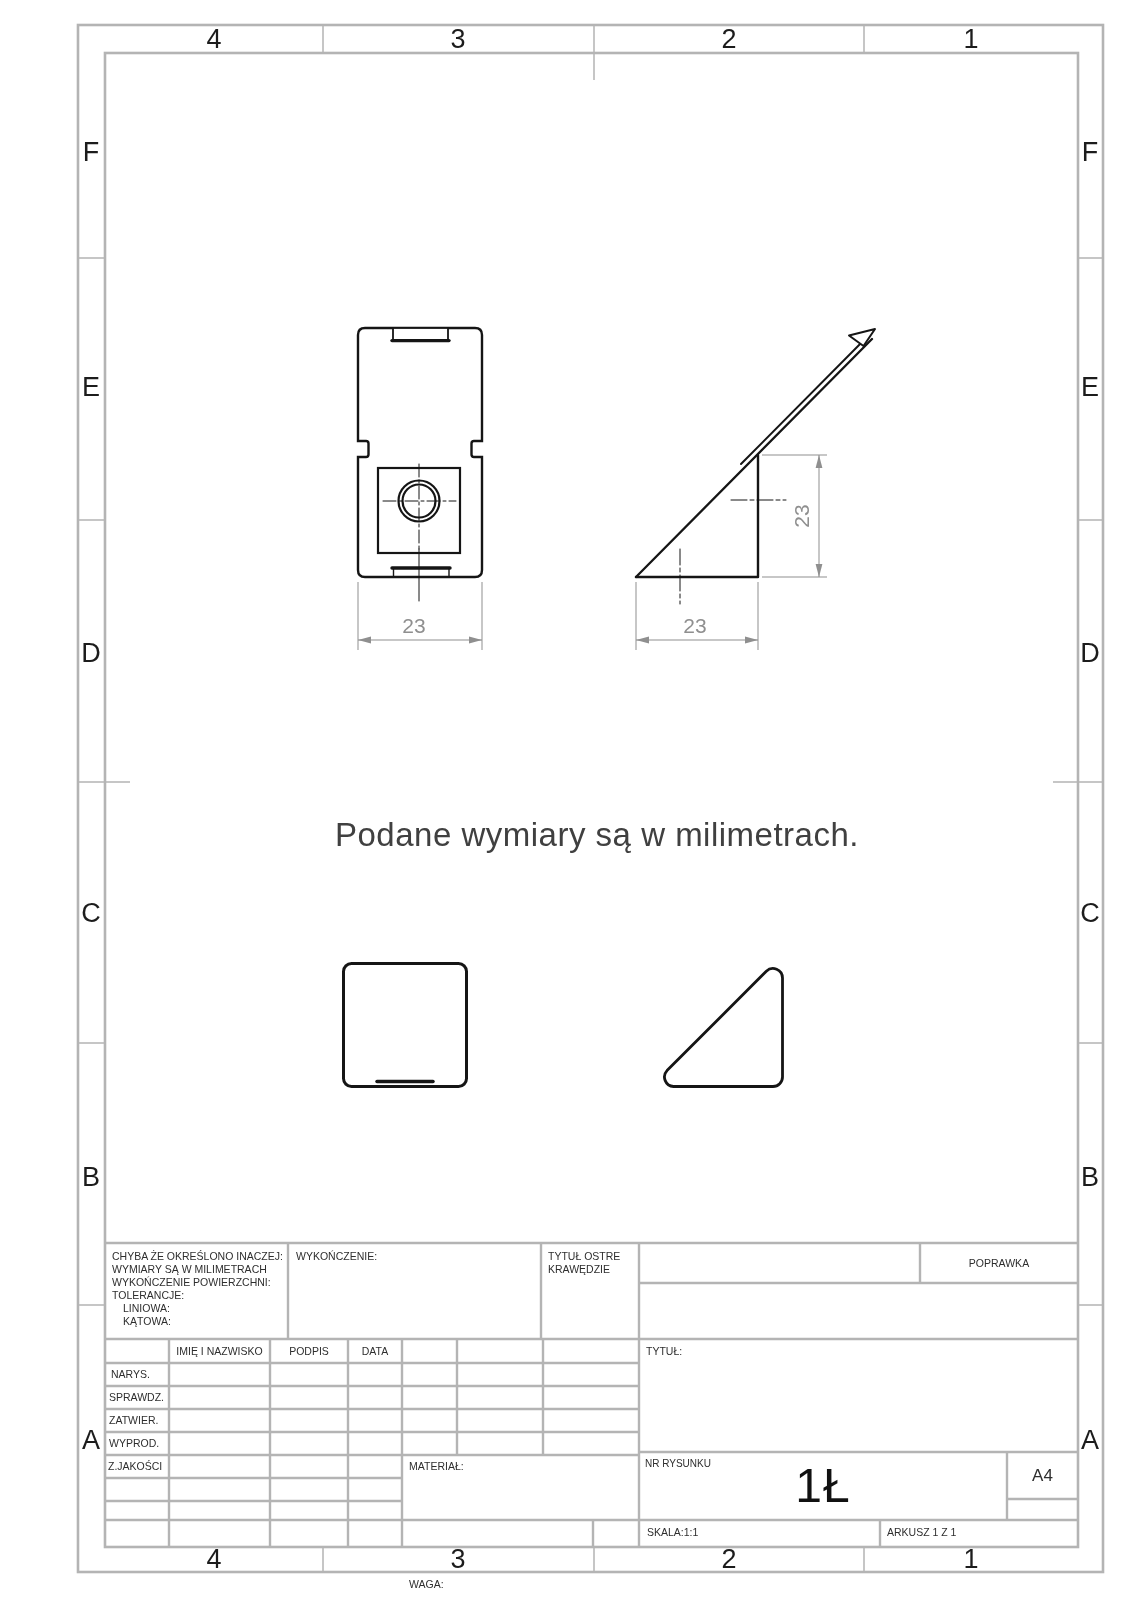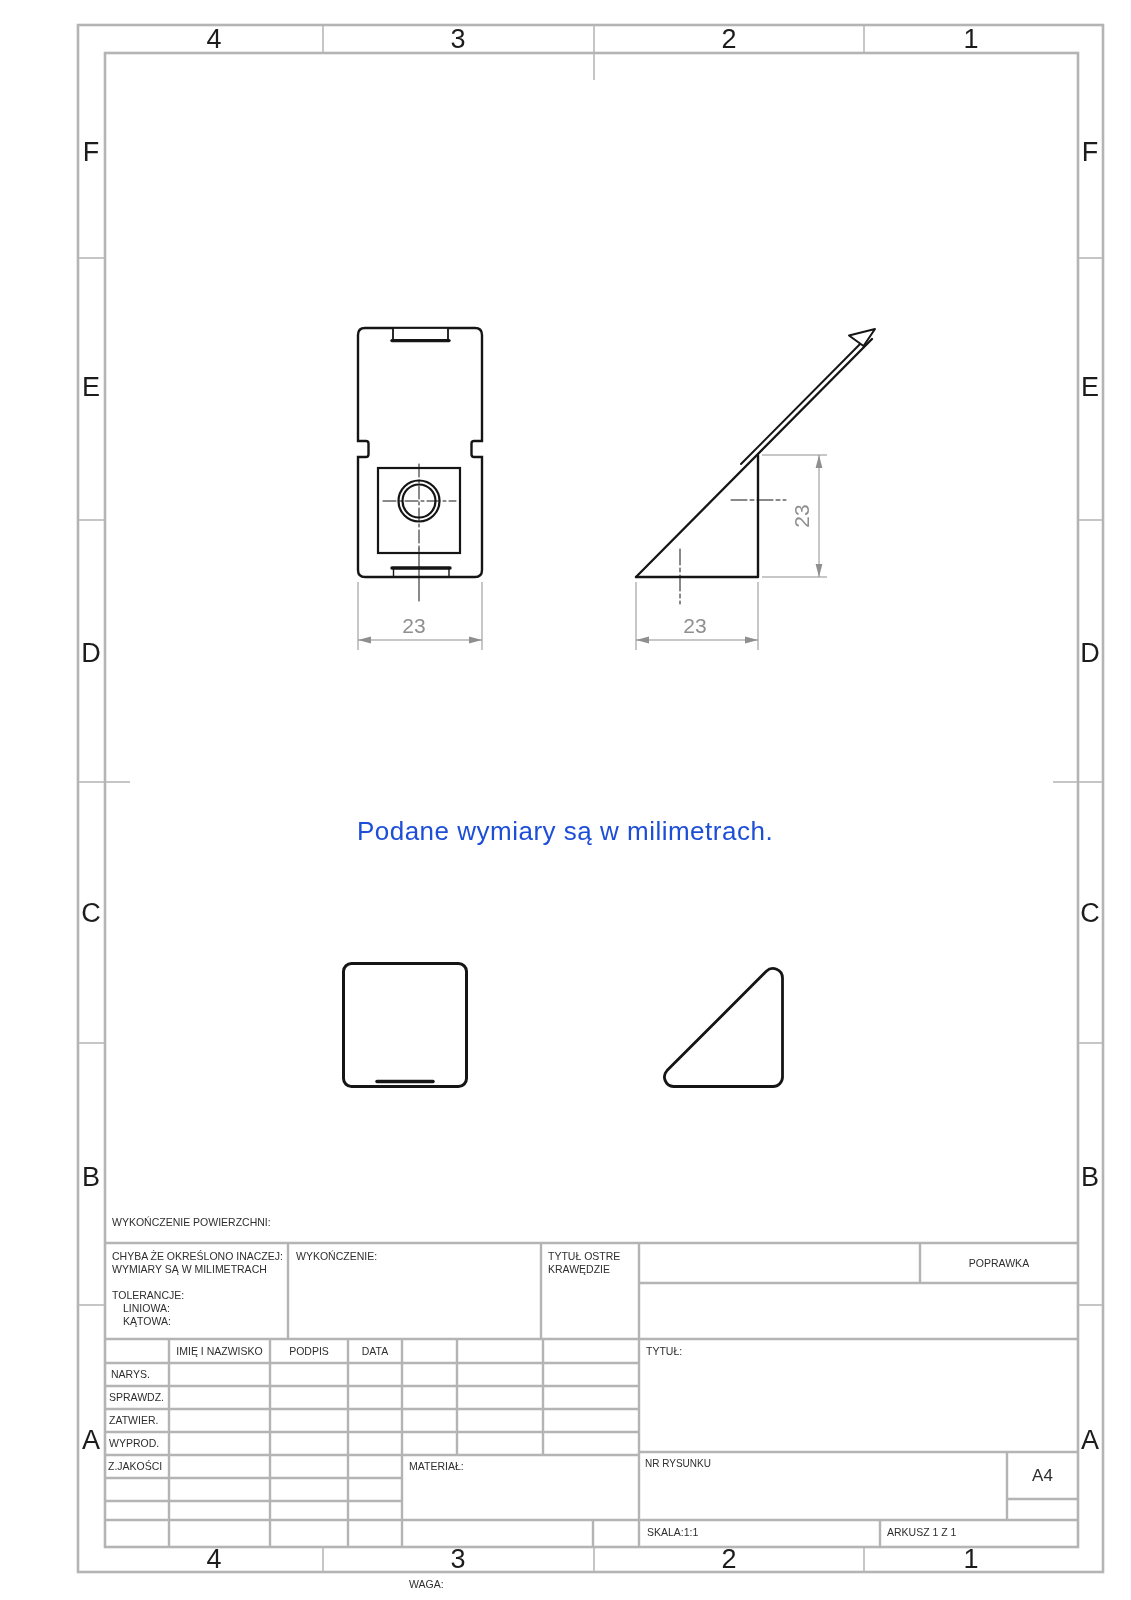--- a/index.html
+++ b/index.html
@@ -7,21 +7,21 @@
     position:relative;width:1131px;height:1600px;background:#ffffff;
     font-family:"Liberation Sans", sans-serif;overflow:hidden;
   }
   .sheet svg{position:absolute;left:0;top:0;}
   .zone-label{
     position:absolute;transform:translate(-50%,-50%);
     font-size:27px;color:#1c1c1c;font-weight:400;white-space:nowrap;
   }
   .note-text{
     position:absolute;left:335px;top:816px;width:460px;text-align:center;
-    font-size:26px;color:#1d4ed8;letter-spacing:0.5px;white-space:nowrap;
+    font-size:33px;color:#404040;letter-spacing:0.5px;white-space:nowrap;
   }
   .tb{position:absolute;color:#2e2e2e;font-size:10.5px;line-height:13px;white-space:pre;}
   .tb.center{text-align:center;white-space:nowrap;}
   .tb.indent{padding-left:11px;}
   .big-number{
     position:absolute;left:639px;top:1452px;width:368px;height:66px;
     display:flex;align-items:center;justify-content:center;
     font-size:48px;color:#111;letter-spacing:1px;
   }
   .paper-size{
@@ -151,21 +151,21 @@
   <div class="zone-label" style="left:1090px;top:387px">E</div>
   <div class="zone-label" style="left:1090px;top:653px">D</div>
   <div class="zone-label" style="left:1090px;top:913px">C</div>
   <div class="zone-label" style="left:1090px;top:1177px">B</div>
   <div class="zone-label" style="left:1090px;top:1440px">A</div>
 
   <div class="note-text">Podane wymiary są w milimetrach.</div>
 
   <div class="tb" style="left:112px;top:1250px">CHYBA ŻE OKREŚLONO INACZEJ:</div>
   <div class="tb" style="left:112px;top:1263px">WYMIARY SĄ W MILIMETRACH</div>
-  <div class="tb" style="left:112px;top:1216px">WYKOŃCZENIE POWIERZCHNI:</div>
+  <div class="tb" style="left:112px;top:1276px">WYKOŃCZENIE POWIERZCHNI:</div>
   <div class="tb" style="left:112px;top:1289px">TOLERANCJE:</div>
   <div class="tb indent" style="left:112px;top:1302px">LINIOWA:</div>
   <div class="tb indent" style="left:112px;top:1315px">KĄTOWA:</div>
 
   <div class="tb" style="left:296px;top:1250px">WYKOŃCZENIE:</div>
   <div class="tb" style="left:548px;top:1250px">TYTUŁ OSTRE</div>
   <div class="tb" style="left:548px;top:1263px">KRAWĘDZIE</div>
 
   <div class="tb center" style="left:920px;top:1243px;width:158px;height:40px;line-height:40px">POPRAWKA</div>
 
@@ -177,18 +177,19 @@
   <div class="tb" style="left:109px;top:1386px;height:23px;line-height:23px">SPRAWDZ.</div>
   <div class="tb" style="left:109px;top:1409px;height:15px;line-height:23px">ZATWIER.</div>
   <div class="tb" style="left:109px;top:1432px;height:23px;line-height:23px">WYPROD.</div>
   <div class="tb" style="left:108px;top:1455px;height:23px;line-height:23px">Z.JAKOŚCI</div>
 
   <div class="tb" style="left:646px;top:1345px">TYTUŁ:</div>
   <div class="tb" style="left:409px;top:1460px">MATERIAŁ:</div>
   <div class="tb" style="left:409px;top:1578px">WAGA:</div>
   <div class="tb" style="left:645px;top:1457px;font-size:10px">NR RYSUNKU</div>
 
+  <div class="big-number">1Ł</div>
   <div class="paper-size">A4</div>
 
   <div class="tb" style="left:647px;top:1526px">SKALA:1:1</div>
   <div class="tb" style="left:887px;top:1526px">ARKUSZ 1 Z 1</div>
 
 </div>
 
 </body></html>

